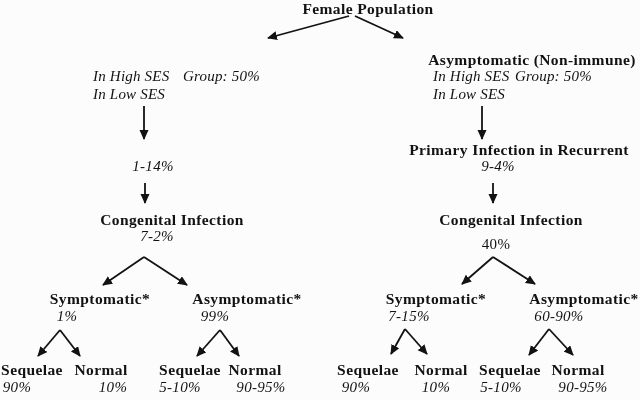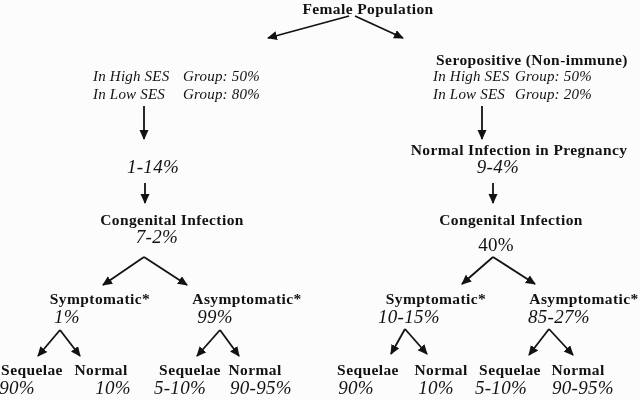--- a/index.html
+++ b/index.html
@@ -7,21 +7,21 @@
     position:relative;width:640px;height:400px;overflow:hidden;
     background:var(--background,#fcfcfc);
     color:var(--text,#121212);
     font-family:"Liberation Serif","DejaVu Serif",serif;
   }
   .node{
     position:absolute;transform:translateX(-50%);
     white-space:nowrap;line-height:17px;font-size:15.5px;text-align:center;
   }
   .h{font-weight:700;letter-spacing:0.4px;}
-  .rate{font-size:19px;font-style:italic;letter-spacing:0.3px;}
+  .rate{font-size:15px;font-style:italic;letter-spacing:0.3px;}
   .rate.upright{font-style:normal;}
   .ses{
     position:absolute;font-size:15px;font-style:italic;
     line-height:17.5px;letter-spacing:0.2px;white-space:nowrap;
   }
   .ses-row{display:flex;}
   .ses-label{display:inline-block;}
   .arrows{position:absolute;left:0;top:0;}
   .ln{stroke:var(--line,#121212);stroke-width:1.8;}
   .ah{fill:var(--line,#121212);}
@@ -52,60 +52,58 @@
     <line class="ln" x1="220" y1="330" x2="197" y2="356" marker-end="url(#ah)"></line>
     <line class="ln" x1="220" y1="330" x2="239" y2="356" marker-end="url(#ah)"></line>
     <line class="ln" x1="405" y1="329" x2="391" y2="354" marker-end="url(#ah)"></line>
     <line class="ln" x1="405" y1="329" x2="427" y2="354" marker-end="url(#ah)"></line>
     <line class="ln" x1="549" y1="329" x2="529" y2="355" marker-end="url(#ah)"></line>
     <line class="ln" x1="549" y1="329" x2="573" y2="355" marker-end="url(#ah)"></line>
   </svg>
 
   <div class="node h" style="left:368px;top:0px">Female Population</div>
 
-  <div class="node h" style="left:532px;top:51px">Seropositive (Non-immune)</div>
+  <div class="node h" style="left:532px;top:51px">Asymptomatic (Non-immune)</div>
 
   <div class="ses" style="left:93px;top:68px">
     <div class="ses-row">
       <span class="ses-label" style="width:90px">In High SES</span>
       <span class="ses-value">Group: 50%</span>
     </div>
     <div class="ses-row">
       <span class="ses-label" style="width:90px">In Low SES</span>
-      <span class="ses-value">Group: 80%</span>
     </div>
   </div>
   <div class="ses" style="left:433px;top:68px">
     <div class="ses-row">
       <span class="ses-label" style="width:82px">In High SES</span>
       <span class="ses-value">Group: 50%</span>
     </div>
     <div class="ses-row">
       <span class="ses-label" style="width:82px">In Low SES</span>
-      <span class="ses-value">Group: 20%</span>
     </div>
   </div>
 
   <div class="node rate" style="left:153px;top:158px">1-14%</div>
-  <div class="node h" style="left:519px;top:141px">Normal Infection in Pregnancy</div>
+  <div class="node h" style="left:519px;top:141px">Primary Infection in Recurrent</div>
   <div class="node rate" style="left:498px;top:158px">9-4%</div>
 
   <div class="node h" style="left:172px;top:211px">Congenital Infection</div>
   <div class="node rate" style="left:157px;top:228px">7-2%</div>
   <div class="node h" style="left:511px;top:211px">Congenital Infection</div>
   <div class="node rate upright" style="left:496px;top:236px">40%</div>
 
   <div class="node h" style="left:100px;top:290px">Symptomatic*</div>
   <div class="node rate" style="left:67px;top:308px">1%</div>
   <div class="node h" style="left:247px;top:290px">Asymptomatic*</div>
   <div class="node rate" style="left:215px;top:308px">99%</div>
   <div class="node h" style="left:436px;top:290px">Symptomatic*</div>
-  <div class="node rate" style="left:409px;top:308px">10-15%</div>
+  <div class="node rate" style="left:409px;top:308px">7-15%</div>
   <div class="node h" style="left:584px;top:290px">Asymptomatic*</div>
-  <div class="node rate" style="left:559px;top:308px">85-27%</div>
+  <div class="node rate" style="left:559px;top:308px">60-90%</div>
 
   <div class="node h" style="left:32px;top:361px">Sequelae</div>
   <div class="node rate" style="left:17px;top:379px">90%</div>
   <div class="node h" style="left:101px;top:361px">Normal</div>
   <div class="node rate" style="left:113px;top:379px">10%</div>
   <div class="node h" style="left:190px;top:361px">Sequelae</div>
   <div class="node rate" style="left:180px;top:379px">5-10%</div>
   <div class="node h" style="left:255px;top:361px">Normal</div>
   <div class="node rate" style="left:261px;top:379px">90-95%</div>
 

